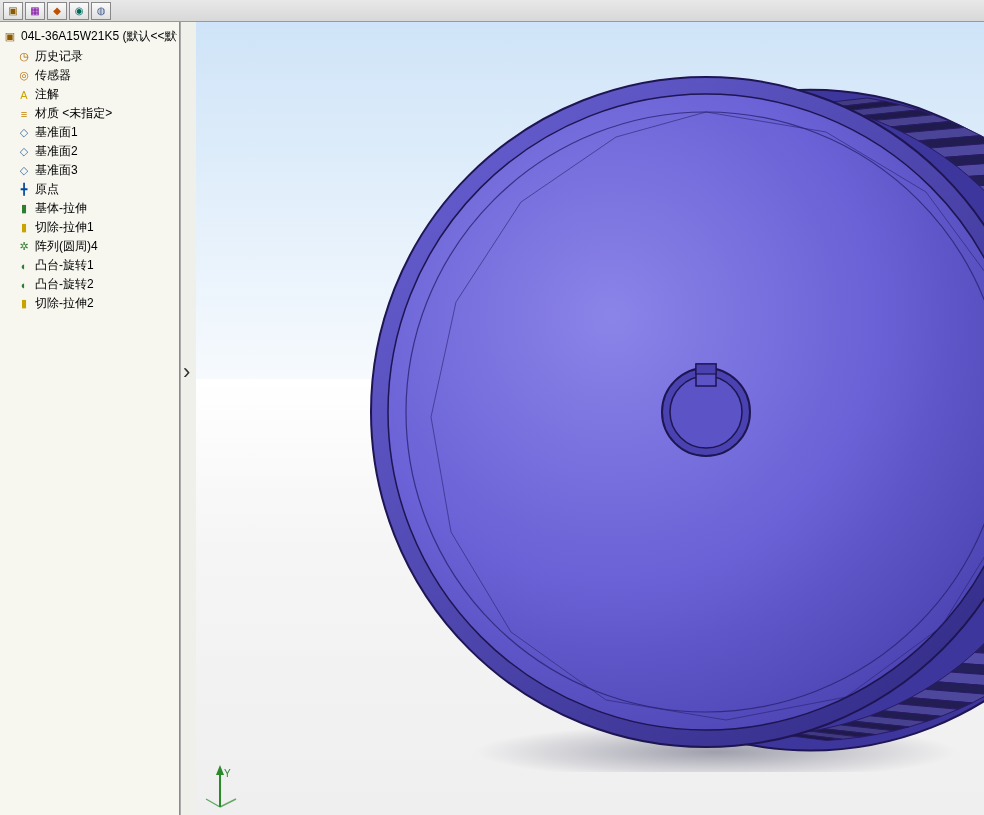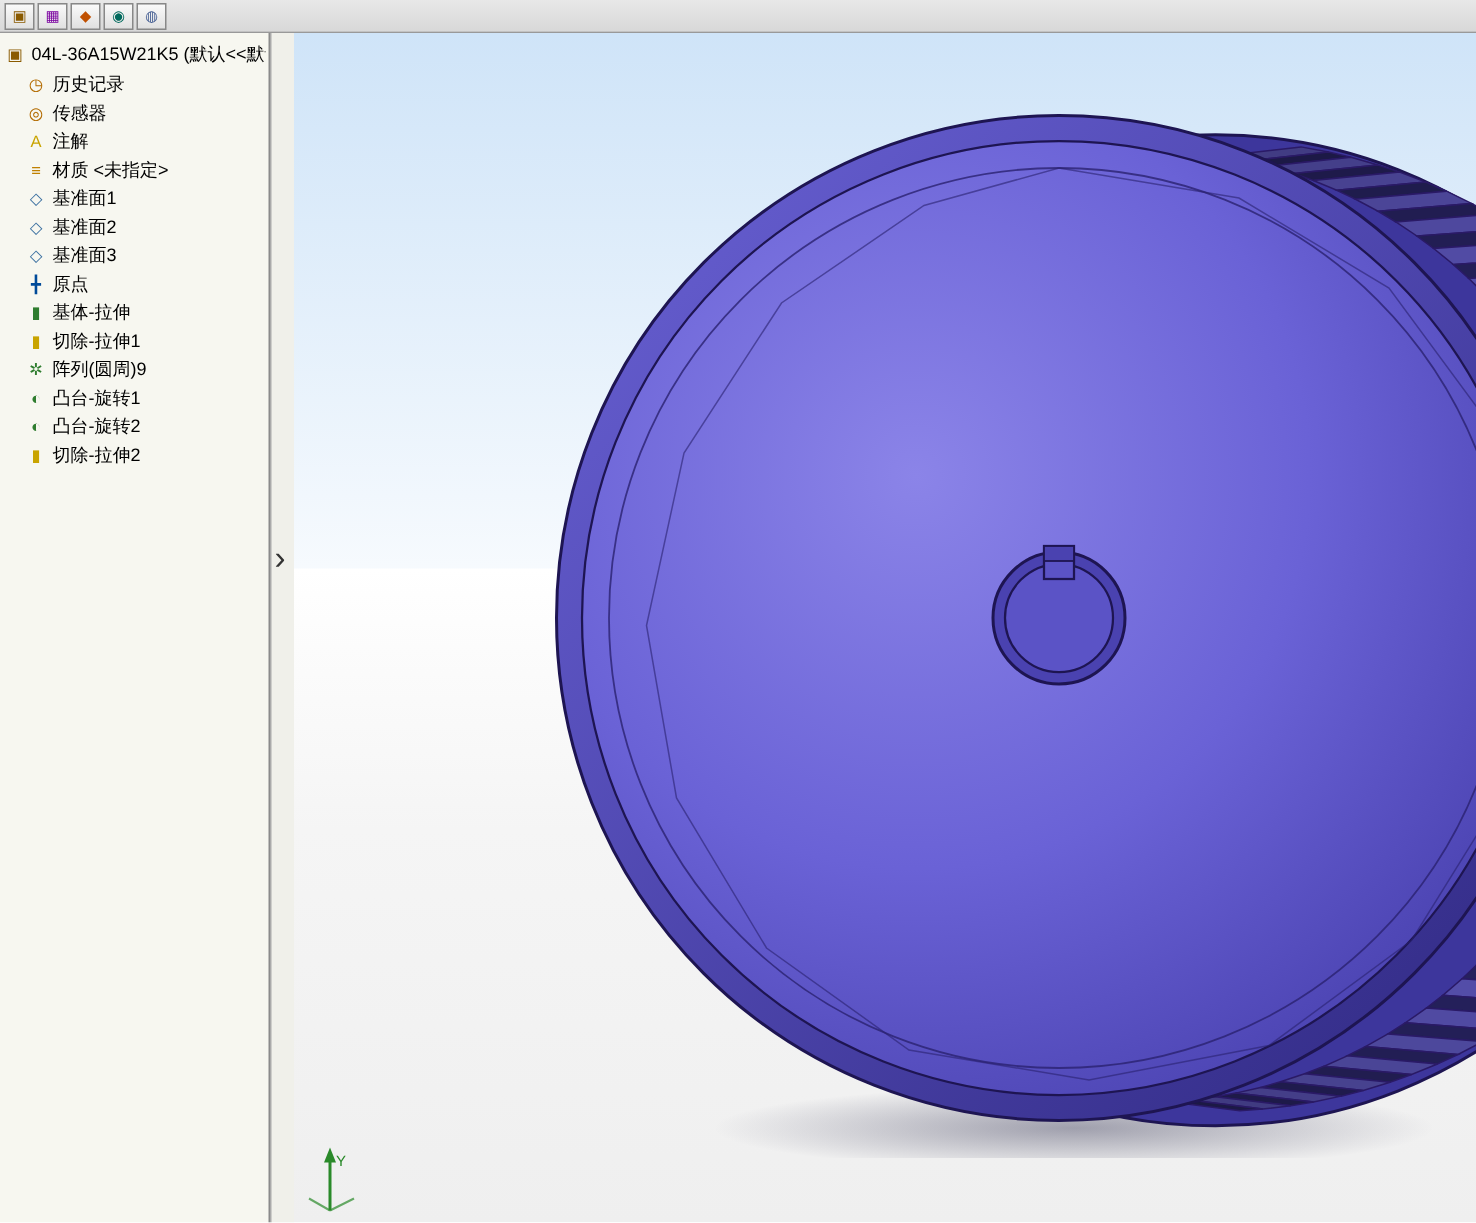--- a/index.html
+++ b/index.html
@@ -76,21 +76,21 @@
           <div class="tree-item">
             <span class="tree-icon" style="color: rgb(47, 125, 47);">▮</span>
             <span class="tree-label">基体-拉伸</span>
           </div>
           <div class="tree-item">
             <span class="tree-icon" style="color: rgb(201, 164, 0);">▮</span>
             <span class="tree-label">切除-拉伸1</span>
           </div>
           <div class="tree-item">
             <span class="tree-icon" style="color: rgb(47, 125, 47);">✲</span>
-            <span class="tree-label">阵列(圆周)9</span>
+            <span class="tree-label">阵列(圆周)4</span>
           </div>
           <div class="tree-item">
             <span class="tree-icon" style="color: rgb(47, 125, 47);">◐</span>
             <span class="tree-label">凸台-旋转1</span>
           </div>
           <div class="tree-item">
             <span class="tree-icon" style="color: rgb(47, 125, 47);">◐</span>
             <span class="tree-label">凸台-旋转2</span>
           </div>
           <div class="tree-item">

